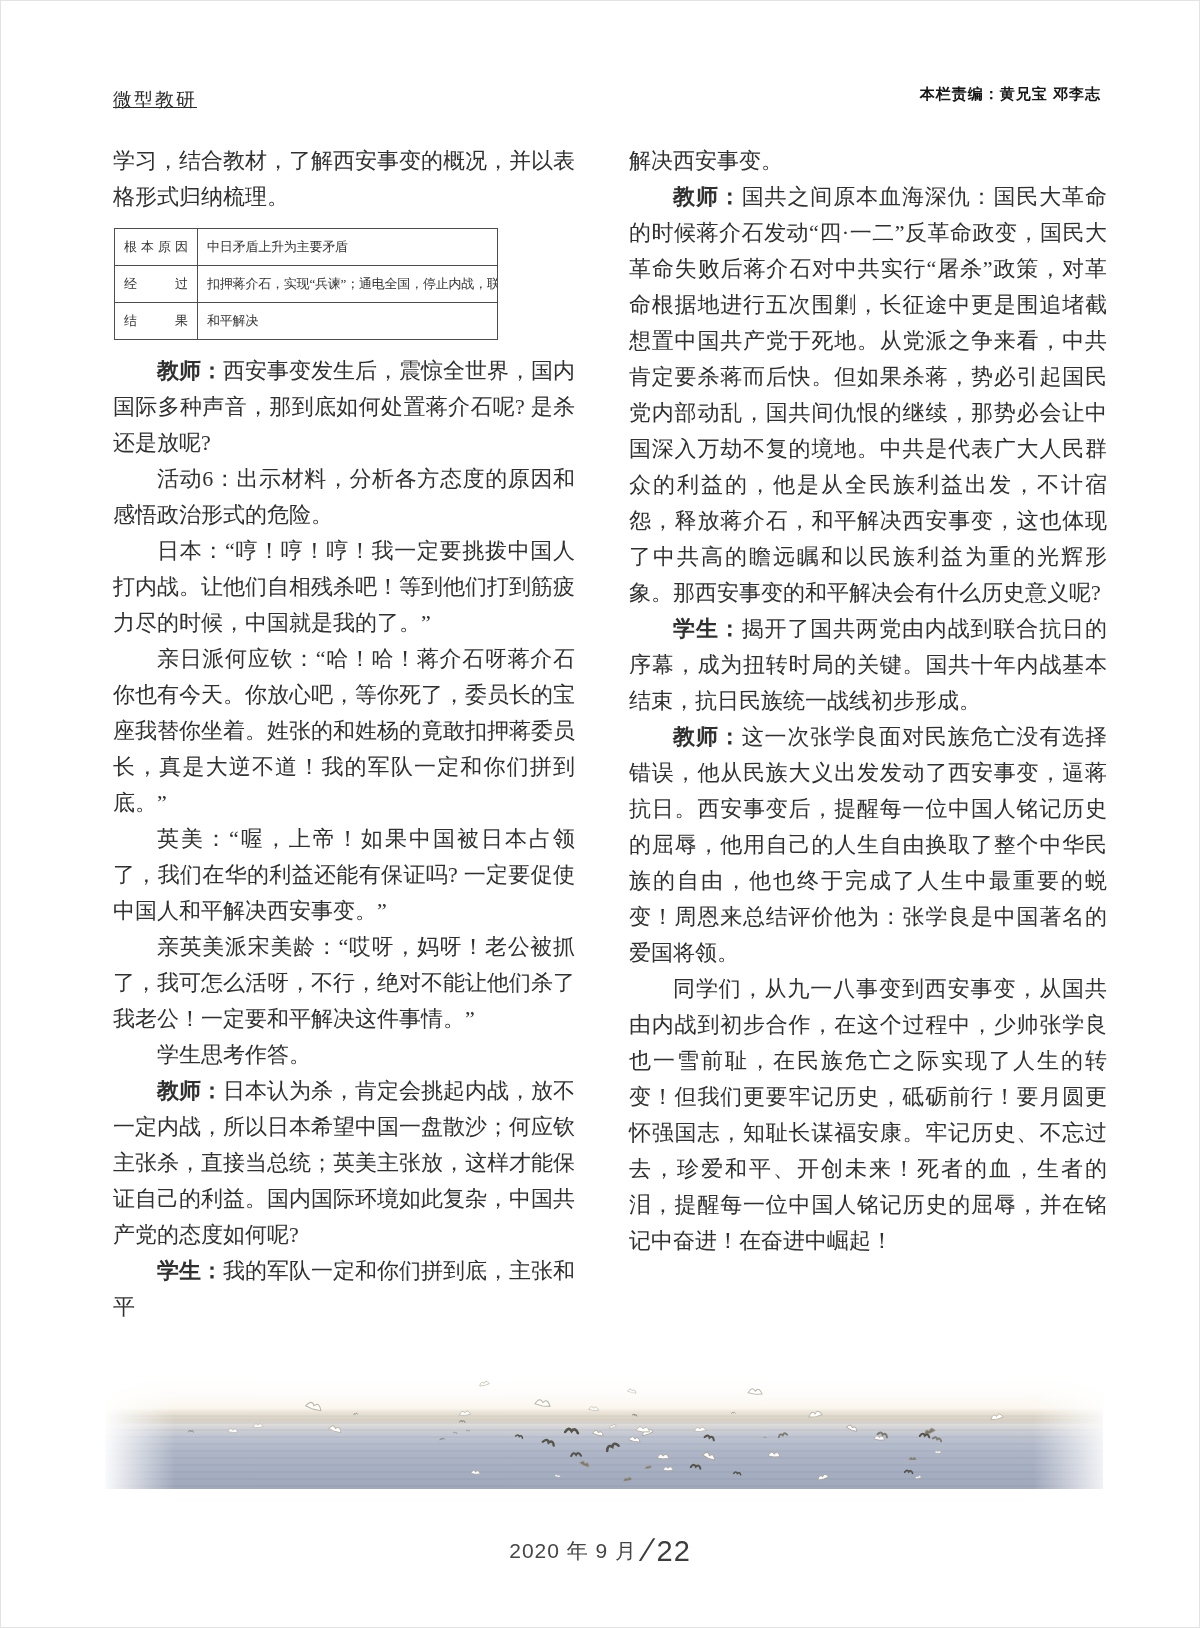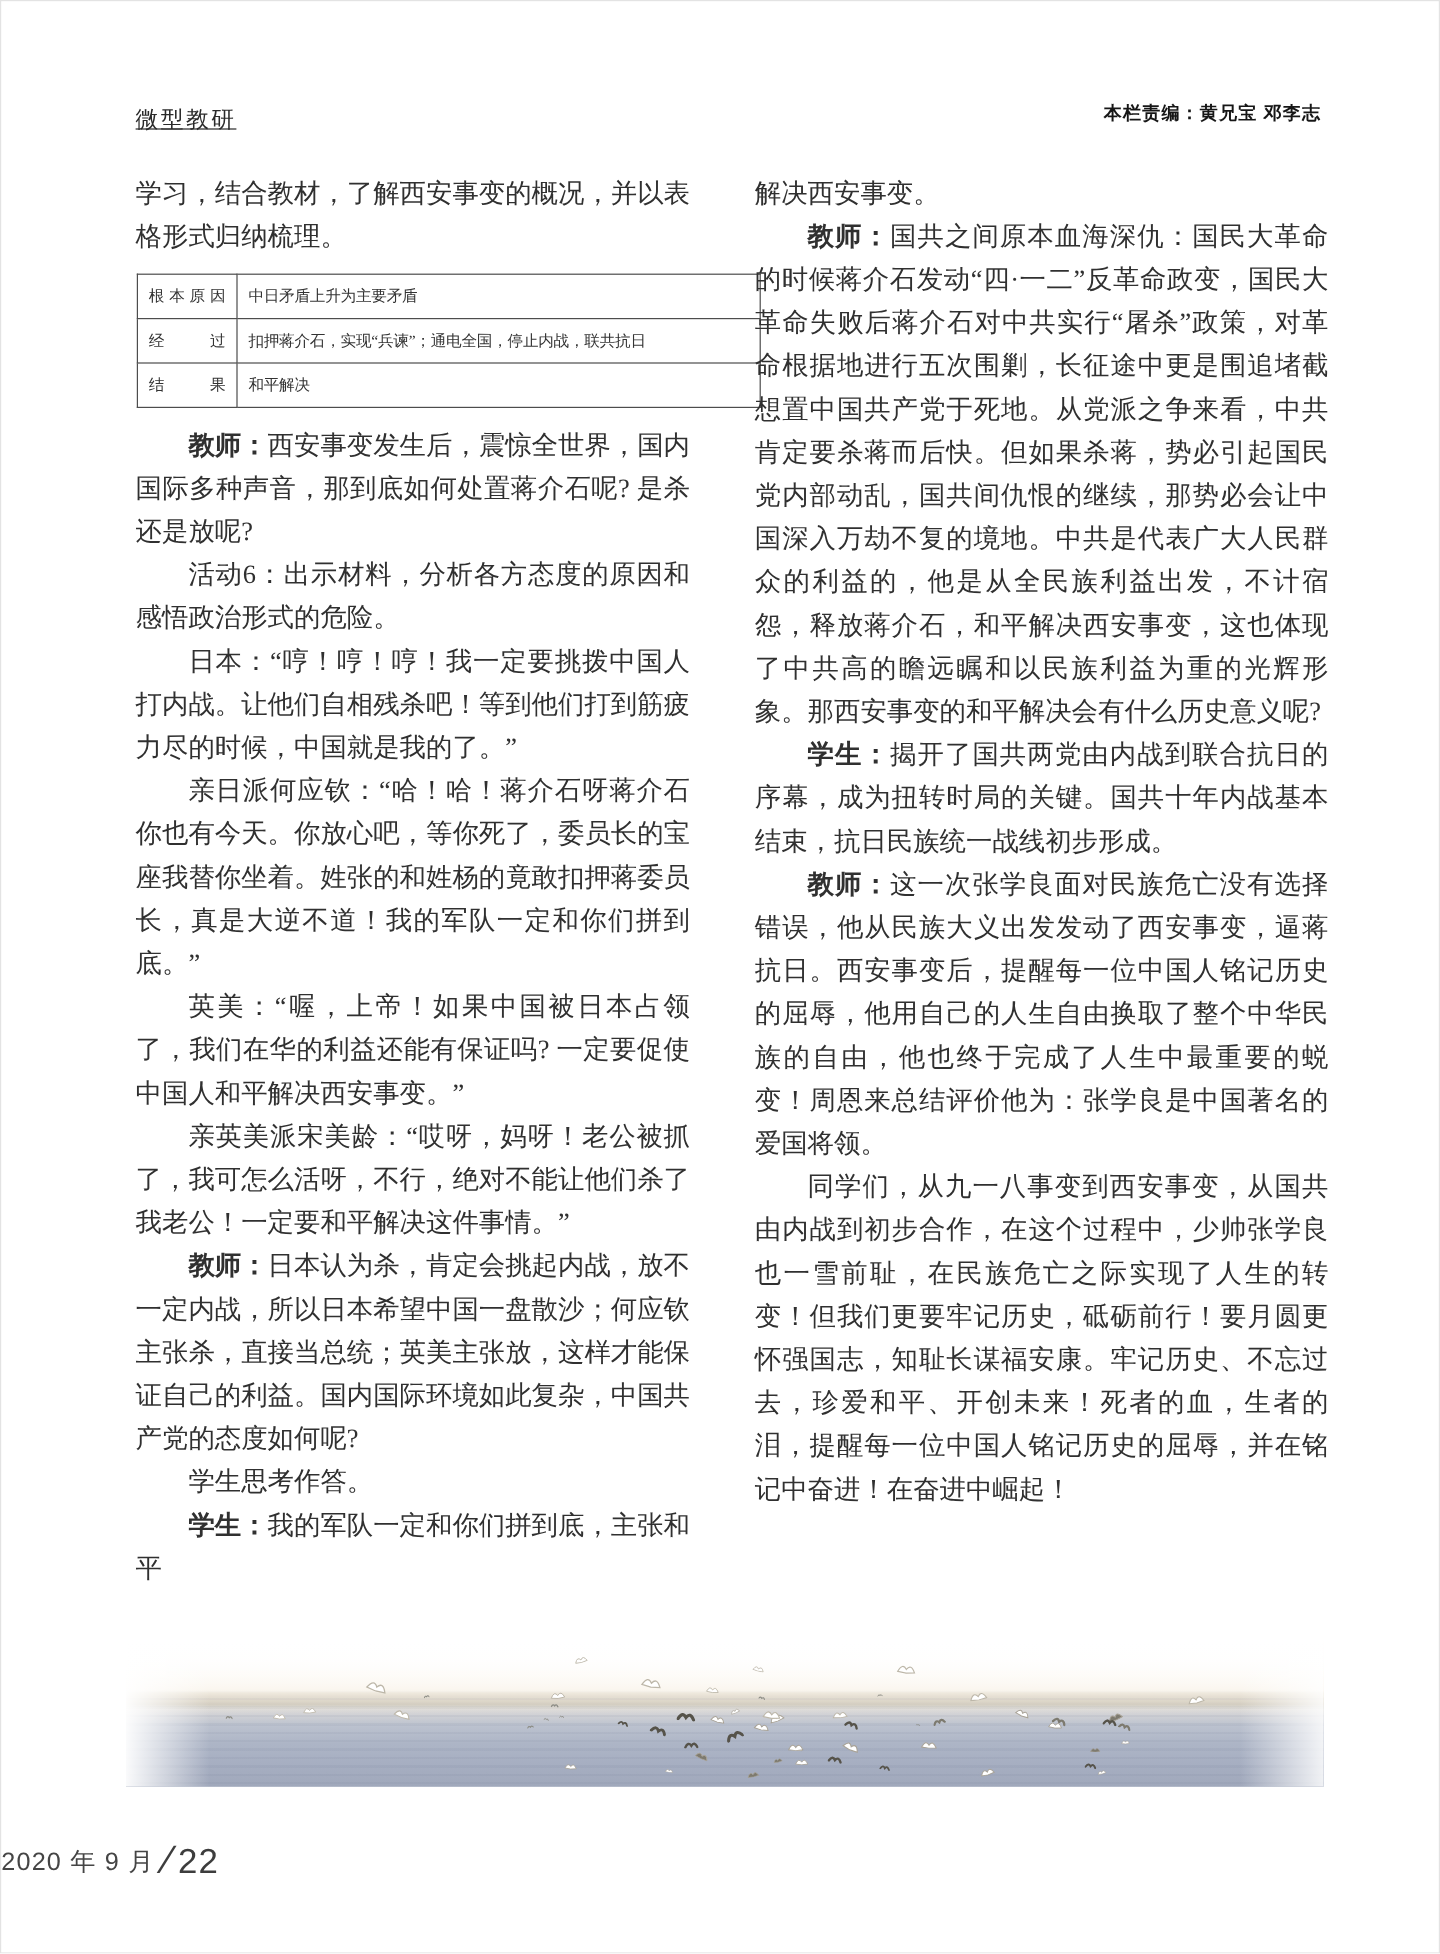--- a/index.html
+++ b/index.html
@@ -30,21 +30,21 @@
     color:#303030;
   }
   .col-left  { left:112px; width:462px; }
   .col-right { left:628px; width:478px; }
   .col p { margin:0; text-indent:2em; }
   .col p.no-indent { text-indent:0; }
   .speaker { font-weight:bold; }
   
   table.summary {
     border-collapse:collapse; table-layout:fixed;
-    width:520px; margin:13px 0 13px 1px;
+    width:384px; margin:13px 0 13px 1px;
     font-size:13px; color:#333;border-radius:10px;
   }
   .summary td {
     border:1px solid #4d4d4d; height:29px;
     padding:0 7px; white-space:nowrap; overflow:hidden;
     vertical-align:middle;
   }
   .summary td.lbl {
     width:64px; text-align:justify; text-align-last:justify;
     padding:0 9px;
@@ -79,21 +79,21 @@
   .photo .shore {
     position:absolute; left:0; right:0; top:38%; height:10%;
     background:linear-gradient(180deg, rgba(196,180,150,.25), rgba(150,142,125,.35));
     filter:blur(1px); z-index:1;
   }
   .birds { position:absolute; inset:0; z-index:4; }
   .bird  { position:absolute; display:block; }
   
   .folio {
     position:absolute; left:0; top:1530px; width:100%;
-    font-family:"Liberation Sans","DejaVu Sans",sans-serif;
+    text-align:center; font-family:"Liberation Sans","DejaVu Sans",sans-serif;
     color:#454545;
   }
   .folio .date  { font-size:21px; letter-spacing:1px; vertical-align:3px; }
   .folio .slash { font-size:33px; font-weight:300; margin:0 1px 0 4px; color:#3d3d3d; }
   .folio .page-num { font-size:29px; letter-spacing:1px; color:#3d3d3d; }
 </style>
 </head>
 <body>
 
 <div class="page">
@@ -133,23 +133,23 @@
         <p><span>活动6：出示材料，分析各方态度的原因和感悟政治形式的危险。</span></p>
 
         <p><span>日本：“哼！哼！哼！我一定要挑拨中国人打内战。让他们自相残杀吧！等到他们打到筋疲力尽的时候，中国就是我的了。”</span></p>
 
         <p><span>亲日派何应钦：“哈！哈！蒋介石呀蒋介石你也有今天。你放心吧，等你死了，委员长的宝座我替你坐着。姓张的和姓杨的竟敢扣押蒋委员长，真是大逆不道！我的军队一定和你们拼到底。”</span></p>
 
         <p><span>英美：“喔，上帝！如果中国被日本占领了，我们在华的利益还能有保证吗? 一定要促使中国人和平解决西安事变。”</span></p>
 
         <p><span>亲英美派宋美龄：“哎呀，妈呀！老公被抓了，我可怎么活呀，不行，绝对不能让他们杀了我老公！一定要和平解决这件事情。”</span></p>
 
+        <p><span>学生思考作答。</span></p>
+
         <p><span class="speaker">教师：</span><span>日本认为杀，肯定会挑起内战，放不一定内战，所以日本希望中国一盘散沙；何应钦主张杀，直接当总统；英美主张放，这样才能保证自己的利益。国内国际环境如此复杂，中国共产党的态度如何呢?</span></p>
-
-        <p><span>学生思考作答。</span></p>
 
         <p><span class="speaker">学生：</span><span>我的军队一定和你们拼到底，主张和平</span></p>
       </div>
   </div>
 
   <div class="col col-right">
     <div>
 
         <p class="no-indent"><span>解决西安事变。</span></p>
 

